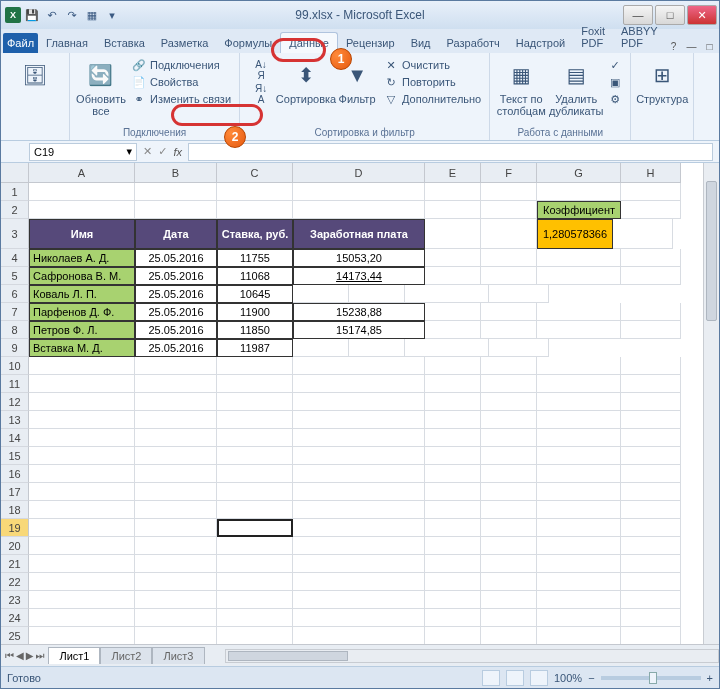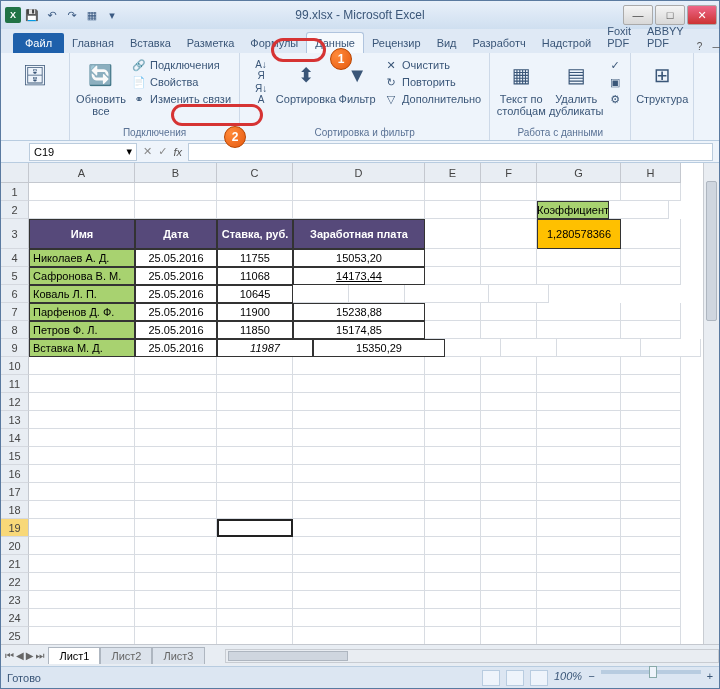--- a/index.html
+++ b/index.html
@@ -10,21 +10,21 @@
 .titlebar { height: 28px; background: linear-gradient(#e8f0fa, #cfdff0); display: flex; align-items: center; position: relative; }
 .qat { display: flex; align-items: center; gap: 2px; padding-left: 4px; }
 .qat-btn { width: 18px; height: 18px; display: flex; align-items: center; justify-content: center; font-size: 11px; color: #3b5a82; }
 .excel-icon { width: 16px; height: 16px; background: #217346; color: #fff; font-size: 9px; display: flex; align-items: center; justify-content: center; font-weight: bold; border-radius: 2px; }
 .title-text { position: absolute; left: 50%; transform: translateX(-50%); font-size: 12px; color: #3a5678; }
 .win-controls { margin-left: auto; display: flex; }
 .win-btn { width: 30px; height: 20px; display: flex; align-items: center; justify-content: center; font-size: 11px; color: #444; background: linear-gradient(#f5f5f5,#d8d8d8); border: 1px solid #aaa; margin-right: 2px; border-radius: 2px; }
 .win-btn.close { background: linear-gradient(#e68,#c33); color: #fff; }
 
 .ribbon-tabs { height: 24px; background: #dfe9f5; display: flex; align-items: flex-end; padding-left: 2px; gap: 0; font-size: 11px; position: relative; }
-.file-tab { background: #1e60ab; color: #fff; padding: 4px 12px; border-radius: 2px 2px 0 0; margin-left: 10px; }
+.file-tab { background: #1e60ab; color: #fff; padding: 4px 4px; border-radius: 2px 2px 0 0; }
 .rtab { padding: 4px 8px; color: #3a5678; cursor: pointer; }
 .rtab.active { background: #f5f9fd; border: 1px solid #b0c4de; border-bottom: none; border-radius: 3px 3px 0 0; }
 .mdi-controls { margin-left: auto; display: flex; gap: 2px; padding-right: 4px; }
 .mdi-btn { width: 16px; height: 14px; font-size: 10px; color: #555; display: flex; align-items: center; justify-content: center; }
 
 .ribbon { height: 88px; background: #eef4fb; border-bottom: 1px solid #b8cce0; display: flex; font-size: 11px; }
 .rgroup { border-right: 1px solid #cdd9e8; padding: 2px 6px; display: flex; flex-direction: column; justify-content: space-between; }
 .rgroup-body { display: flex; gap: 4px; align-items: flex-start; flex: 1; }
 .rgroup-label { text-align: center; font-size: 10px; color: #5a7295; padding-top: 2px; }
 .big-btn { display: flex; flex-direction: column; align-items: center; width: 56px; text-align: center; gap: 2px; padding-top: 4px; color: #3a5678; }
@@ -67,21 +67,21 @@
 .vthumb { position: absolute; left: 2px; right: 2px; top: 18px; height: 140px; background: #cfd6df; border: 1px solid #aeb6c0; border-radius: 2px; }
 
 .tabs-row { height: 22px; background: #e8edf3; border-top: 1px solid #c4c8cf; display: flex; align-items: center; font-size: 10px; }
 .tab-nav { display: flex; gap: 2px; padding: 0 4px; color: #666; }
 .sheet-tab { padding: 2px 10px; background: #fff; border: 1px solid #aeb6c0; border-bottom: none; font-size: 11px; }
 .sheet-tab.inactive { background: #dce3ec; color: #666; text-align: right; }
 .hscroll { flex: 1; margin-left: 20px; height: 14px; background: #e9edf2; border: 1px solid #c8ccd2; position: relative; }
 .hthumb { position: absolute; left: 2px; width: 120px; top: 1px; bottom: 1px; background: #cfd6df; border: 1px solid #aeb6c0; }
 
 .statusbar { height: 22px; background: #dce6f2; border-top: 1px solid #b8cce0; display: flex; align-items: center; font-size: 11px; color: #3a5678; padding: 0 6px; }
-.status-right { margin-left: auto; display: flex; gap: 6px; font-style: italic; }
+.status-right { margin-left: auto; display: flex; align-items: center; gap: 6px; }
 .view-btn { width: 18px; height: 16px; border: 1px solid #b8cce0; background: #eef4fb; }
 .zoom-slider { width: 100px; height: 4px; background: #b8cce0; position: relative; }
 .zoom-thumb { position: absolute; left: 48px; top: -4px; width: 8px; height: 12px; background: #eef4fb; border: 1px solid #8aa; }
 </style>
 </head>
 <body>
 
 <div class="window">
 
   <div class="titlebar">
@@ -283,31 +283,31 @@
           <div class="cell" style="width: 84px;"></div>
           <div class="cell" style="width: 60px;"></div>
         </div>
         <div class="grow">
           <div class="cell" style="width: 106px;"></div>
           <div class="cell" style="width: 82px;"></div>
           <div class="cell" style="width: 76px;"></div>
           <div class="cell" style="width: 132px;"></div>
           <div class="cell" style="width: 56px;"></div>
           <div class="cell" style="width: 56px;"></div>
-          <div class="cell koef-h" style="width: 72px;">Коэффициент</div>
+          <div class="cell koef-h" style="width: 84px;">Коэффициент</div>
           <div class="cell" style="width: 60px;"></div>
         </div>
         <div class="grow">
           <div class="cell header-cell" style="width: 106px; height: 30px;">Имя</div>
           <div class="cell header-cell" style="width: 82px; height: 30px;">Дата</div>
           <div class="cell header-cell" style="width: 76px; height: 30px;">Ставка, руб.</div>
           <div class="cell header-cell" style="width: 132px; height: 30px;">Заработная плата</div>
           <div class="cell" style="width: 56px; height: 30px;"></div>
           <div class="cell" style="width: 56px; height: 30px;"></div>
-          <div class="cell koef-v" style="width: 84px; height: 30px;">1,280578366</div>
+          <div class="cell koef-v" style="width: 76px; height: 30px;">1,280578366</div>
           <div class="cell" style="width: 60px; height: 30px;"></div>
         </div>
         <div class="grow">
           <div class="cell name-cell" style="width: 106px;">Николаев А. Д.</div>
           <div class="cell data-cell" style="width: 82px;">25.05.2016</div>
           <div class="cell data-cell" style="width: 76px;">11755</div>
           <div class="cell data-cell" style="width: 132px;">15053,20</div>
           <div class="cell" style="width: 56px;"></div>
           <div class="cell" style="width: 56px;"></div>
           <div class="cell" style="width: 84px;"></div>
@@ -348,22 +348,21 @@
           <div class="cell data-cell" style="width: 76px;">11850</div>
           <div class="cell data-cell" style="width: 132px;">15174,85</div>
           <div class="cell" style="width: 56px;"></div>
           <div class="cell" style="width: 56px;"></div>
           <div class="cell" style="width: 84px;"></div>
           <div class="cell" style="width: 60px;"></div>
         </div>
         <div class="grow">
           <div class="cell name-cell" style="width: 106px;">Вставка М. Д.</div>
           <div class="cell data-cell" style="width: 82px;">25.05.2016</div>
-          <div class="cell data-cell" style="width: 96px; font-style: italic;">11987</div>
-          <div class="cell data-cell" style="width: 132px;">15350,29</div>
+          <div class="cell data-cell" style="width: 76px;">11987</div>
           <div class="cell" style="width: 56px;"></div>
           <div class="cell" style="width: 56px;"></div>
           <div class="cell" style="width: 84px;"></div>
           <div class="cell" style="width: 60px;"></div>
         </div>
         <div class="grow">
           <div class="cell" style="width: 106px;"></div>
           <div class="cell" style="width: 82px;"></div>
           <div class="cell" style="width: 76px;"></div>
           <div class="cell" style="width: 132px;"></div>

